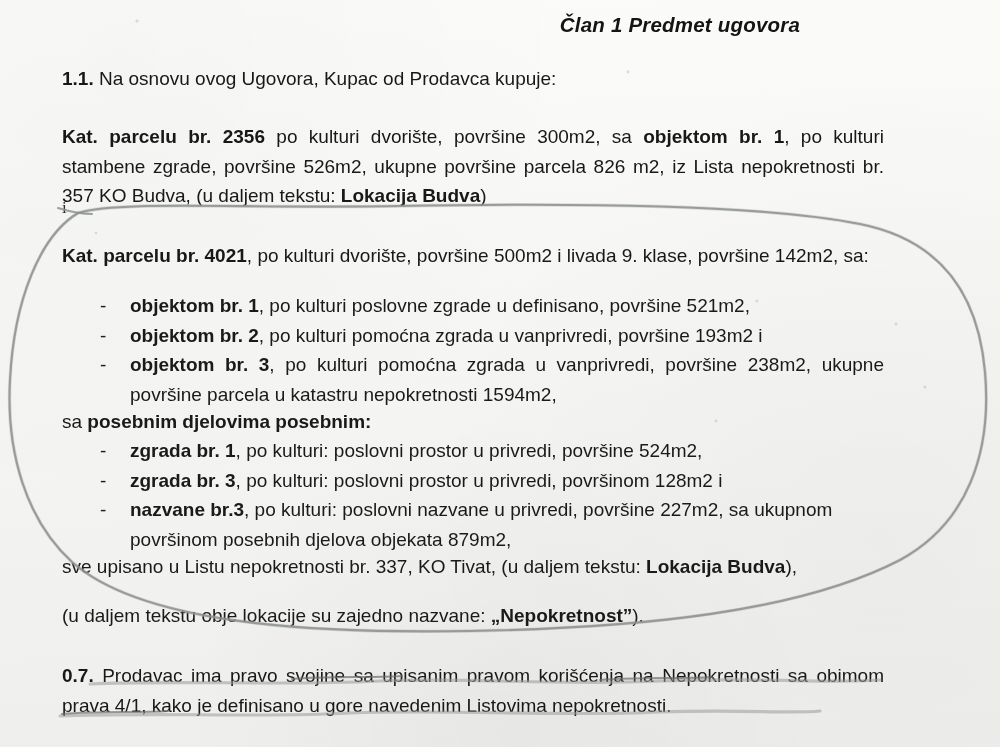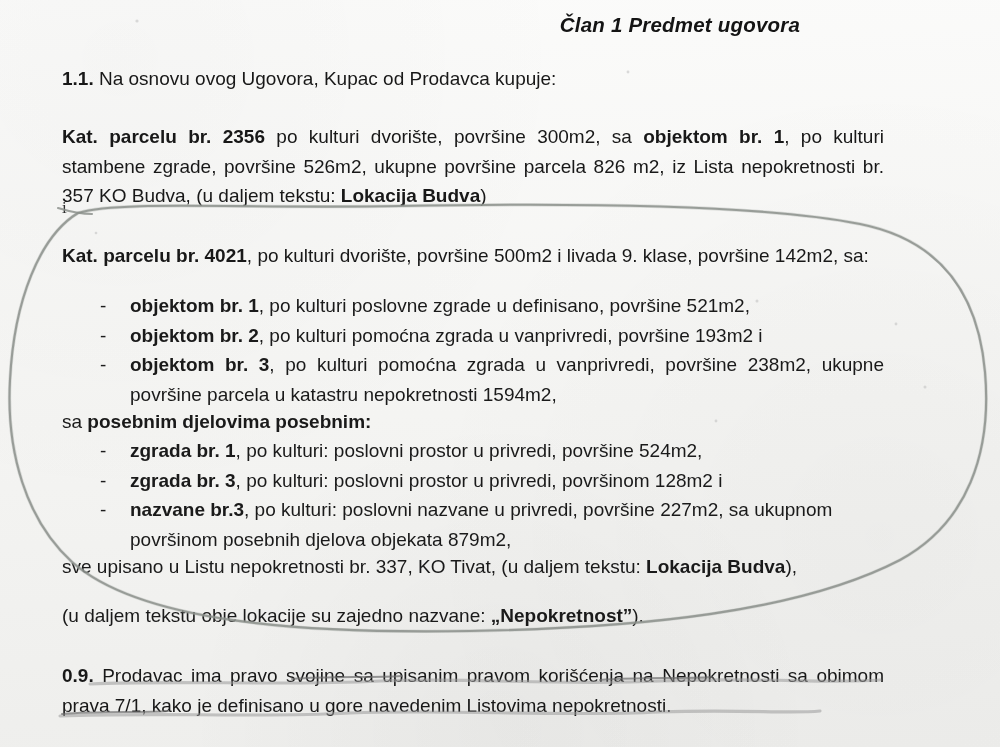--- a/index.html
+++ b/index.html
@@ -200,21 +200,21 @@
 
     <div class="lead" style="top:552px;">
       <span>sve upisano u Listu nepokretnosti br. 337, KO Tivat, (u daljem tekstu: </span><span class="b">Lokacija Budva</span><span>),</span>
     </div>
 
     <div class="lead" style="top:601px;">
       <span>(u daljem tekstu obje lokacije su zajedno nazvane: </span><span class="b">„Nepokretnost”</span><span>).</span>
     </div>
 
     <div class="blk just" style="top:661px;">
-      <span class="b">0.9.</span><span> Prodavac ima pravo svojine sa upisanim pravom korišćenja na Nepokretnosti sa obimom prava 7/1, kako je definisano u gore navedenim Listovima nepokretnosti.</span>
+      <span class="b">0.7.</span><span> Prodavac ima pravo svojine sa upisanim pravom korišćenja na Nepokretnosti sa obimom prava 4/1, kako je definisano u gore navedenim Listovima nepokretnosti.</span>
     </div>
 
   </div>
 
   <svg class="ink" viewBox="0 0 1000 747">
 
     <path class="ovalpath2" d="M 78 213 C 40 236, 14 300, 10 380 C 6 452, 26 520, 72 562 C 140 622, 300 634, 470 631 C 640 628, 800 612, 900 560 C 968 523, 992 452, 985 372 C 978 292, 940 240, 860 224 C 760 204, 560 203, 400 206 C 240 209, 120 200, 78 213 Z"></path>
     <path class="ovalpath" d="M 78 213 C 40 236, 14 300, 10 380 C 6 452, 26 520, 72 562 C 140 622, 300 634, 470 631 C 640 628, 800 612, 900 560 C 968 523, 992 452, 985 372 C 978 292, 940 240, 860 224 C 760 204, 560 203, 400 206 C 240 209, 120 200, 78 213 Z"></path>
 
     <path class="ovalpath" d="M 58 208 C 68 211, 80 214, 92 214"></path>

